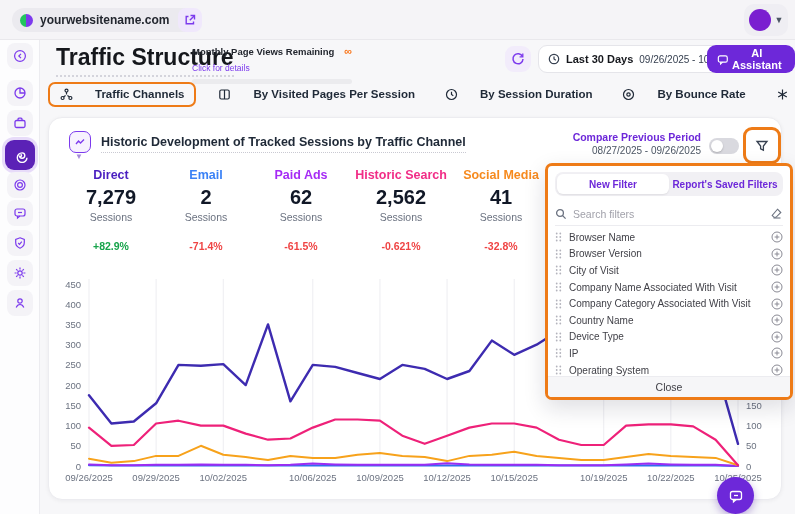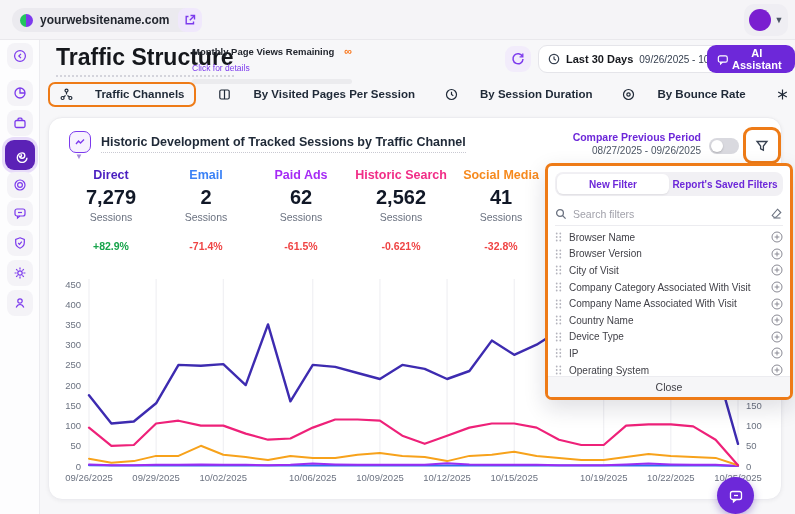--- a/index.html
+++ b/index.html
@@ -408,36 +408,36 @@
       </div>
       <div class="frow">
         <svg width="7" height="10" viewBox="0 0 7 10" fill="#b3b3bc">
           <circle cx="1.7" cy="1.5" r="0.9"></circle>
           <circle cx="5.3" cy="1.5" r="0.9"></circle>
           <circle cx="1.7" cy="5" r="0.9"></circle>
           <circle cx="5.3" cy="5" r="0.9"></circle>
           <circle cx="1.7" cy="8.5" r="0.9"></circle>
           <circle cx="5.3" cy="8.5" r="0.9"></circle>
         </svg>
+        <span class="lbl">Company Name Associated With Visit</span>
+        <svg width="12" height="12" viewBox="0 0 12 12" fill="none" stroke="#8a8a94" stroke-width="1">
+          <circle cx="6" cy="6" r="5"></circle>
+          <path d="M6 3.6v4.8M3.6 6h4.8"></path>
+        </svg>
+      </div>
+      <div class="frow">
+        <svg width="7" height="10" viewBox="0 0 7 10" fill="#b3b3bc">
+          <circle cx="1.7" cy="1.5" r="0.9"></circle>
+          <circle cx="5.3" cy="1.5" r="0.9"></circle>
+          <circle cx="1.7" cy="5" r="0.9"></circle>
+          <circle cx="5.3" cy="5" r="0.9"></circle>
+          <circle cx="1.7" cy="8.5" r="0.9"></circle>
+          <circle cx="5.3" cy="8.5" r="0.9"></circle>
+        </svg>
         <span class="lbl">Company Category Associated With Visit</span>
-        <svg width="12" height="12" viewBox="0 0 12 12" fill="none" stroke="#8a8a94" stroke-width="1">
-          <circle cx="6" cy="6" r="5"></circle>
-          <path d="M6 3.6v4.8M3.6 6h4.8"></path>
-        </svg>
-      </div>
-      <div class="frow">
-        <svg width="7" height="10" viewBox="0 0 7 10" fill="#b3b3bc">
-          <circle cx="1.7" cy="1.5" r="0.9"></circle>
-          <circle cx="5.3" cy="1.5" r="0.9"></circle>
-          <circle cx="1.7" cy="5" r="0.9"></circle>
-          <circle cx="5.3" cy="5" r="0.9"></circle>
-          <circle cx="1.7" cy="8.5" r="0.9"></circle>
-          <circle cx="5.3" cy="8.5" r="0.9"></circle>
-        </svg>
-        <span class="lbl">Company Name Associated With Visit</span>
         <svg width="12" height="12" viewBox="0 0 12 12" fill="none" stroke="#8a8a94" stroke-width="1">
           <circle cx="6" cy="6" r="5"></circle>
           <path d="M6 3.6v4.8M3.6 6h4.8"></path>
         </svg>
       </div>
       <div class="frow">
         <svg width="7" height="10" viewBox="0 0 7 10" fill="#b3b3bc">
           <circle cx="1.7" cy="1.5" r="0.9"></circle>
           <circle cx="5.3" cy="1.5" r="0.9"></circle>
           <circle cx="1.7" cy="5" r="0.9"></circle>

